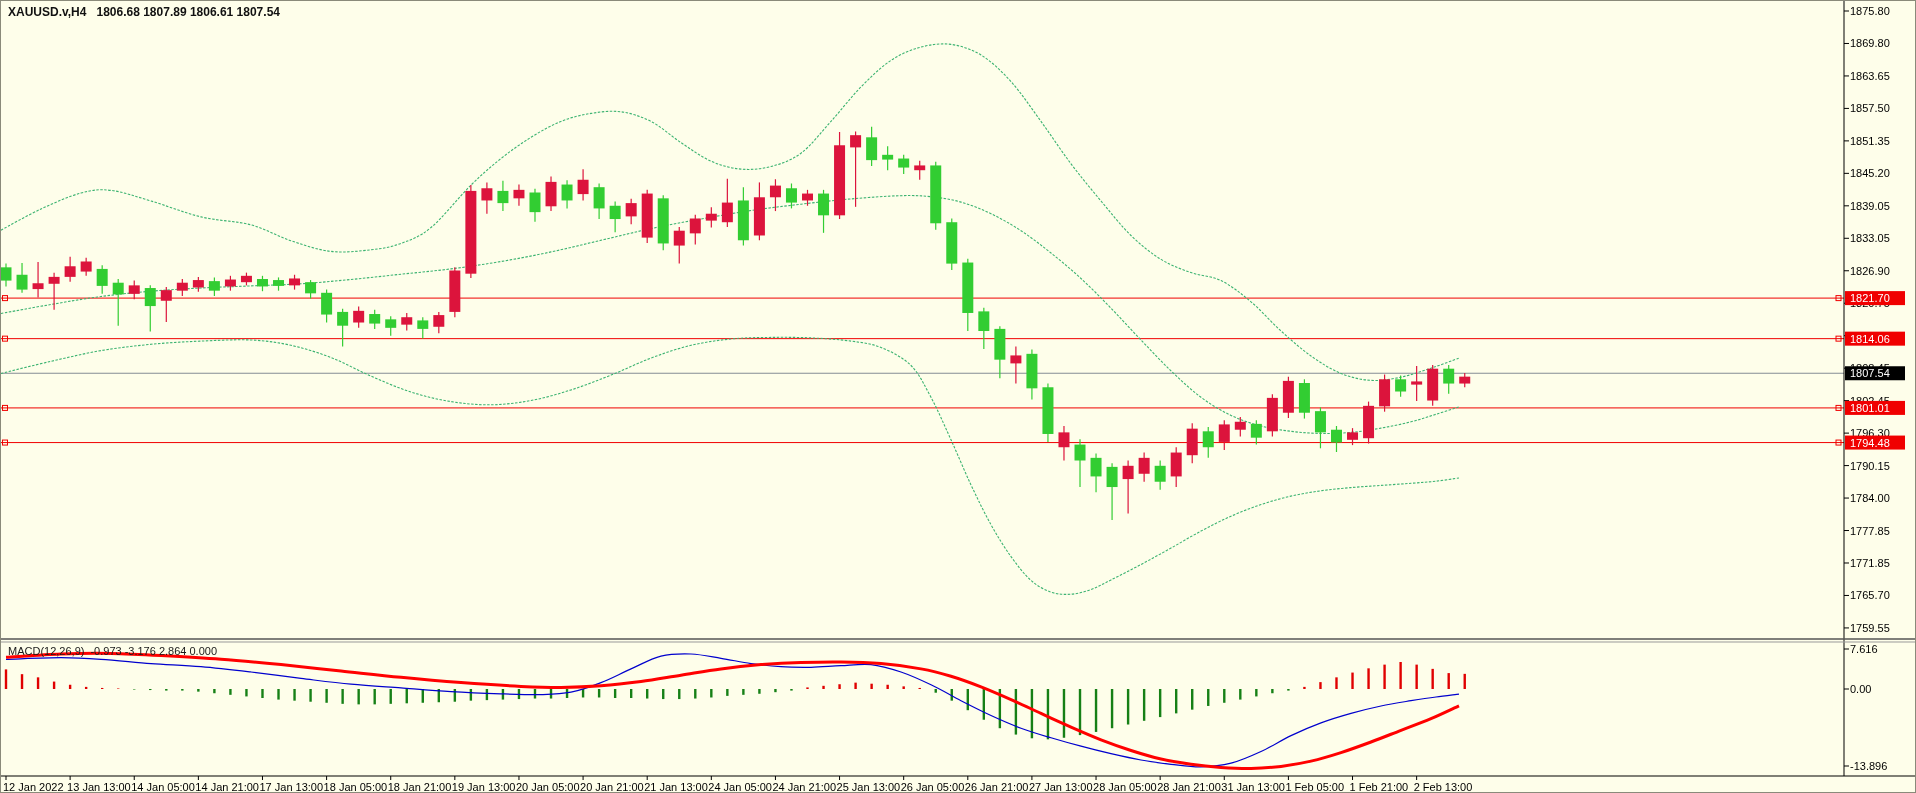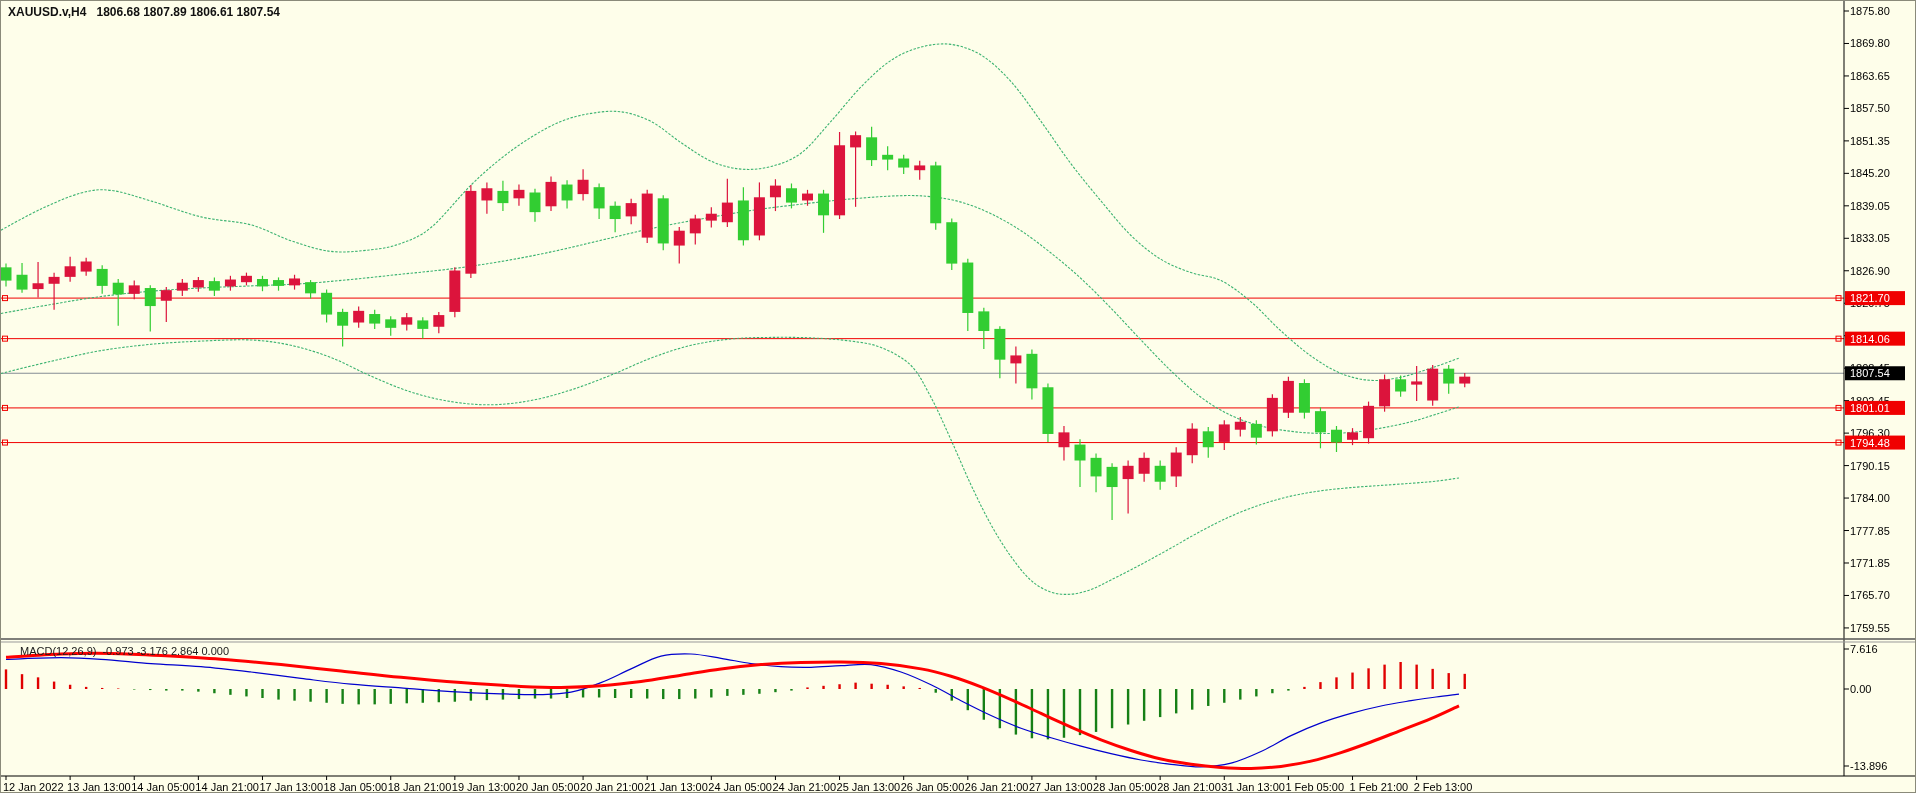--- a/index.html
+++ b/index.html
@@ -1,21 +1,21 @@
 <!DOCTYPE html>
 <html><head>
 <meta charset="utf-8">
 <style>
   html,body{margin:0;padding:0;background:#e8e8e0;}
   #screen{position:relative;width:1916px;height:793px;background:#fefeea;
           font-family:"Liberation Sans",sans-serif;overflow:hidden;
           border:1px solid #8a8a7a;box-sizing:border-box;}
   #chart-title{position:absolute;left:7px;top:4px;font-size:12px;font-weight:bold;color:#111;white-space:pre;z-index:5;}
   #chart-title .quote{margin-left:10px;font-weight:bold;}
-  #macd-title{position:absolute;left:19px;top:644px;font-size:11px;color:#1a1a1a;white-space:pre;z-index:5;}
+  #macd-title{position:absolute;left:7px;top:644px;font-size:11px;color:#1a1a1a;white-space:pre;z-index:5;}
   #macd-title .vals{margin-left:6px;}
   svg{position:absolute;left:0;top:0;}
   text{font-family:"Liberation Sans",sans-serif;}
   .axis-label{font-size:11px;fill:#000;}
   .time-label{font-size:11px;fill:#000;}
   .tag-text{font-size:11px;fill:#fff;}
 </style>
 </head>
 <body>
 

